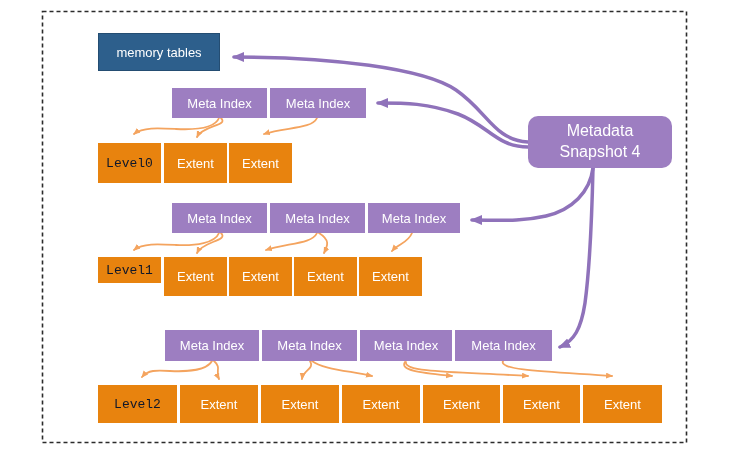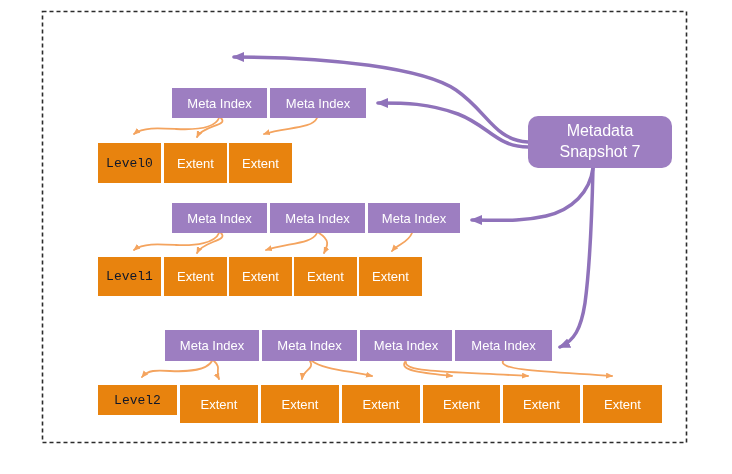--- a/index.html
+++ b/index.html
@@ -60,24 +60,27 @@
 
     <path class="arrow-o" marker-end="url(#arrO)" d="M 212 361 C 207 370 188 372 170 371 C 156 370 148 370 142 377"></path>
     <path class="arrow-o" marker-end="url(#arrO)" d="M 214 361 C 222 368 215 371 219 379"></path>
     <path class="arrow-o" marker-end="url(#arrO)" d="M 310 361 C 315 369 303 370 302 379"></path>
     <path class="arrow-o" marker-end="url(#arrO)" d="M 312 361 C 322 369 350 371 372 376"></path>
     <path class="arrow-o" marker-end="url(#arrO)" d="M 405 362 C 399 371 424 373 452 376"></path>
     <path class="arrow-o" marker-end="url(#arrO)" d="M 406 362 C 403 373 465 372 528 376"></path>
     <path class="arrow-o" marker-end="url(#arrO)" d="M 503 361 C 498 371 556 372 612 376"></path>
   </svg>
 
+  <div class="box blue" style="left:98px;top:33px;width:122px;height:38px;">
+    <span>memory tables</span>
+  </div>
 
   <div class="box snapshot" style="left:528px;top:116px;width:144px;height:52px;">
     <span>Metadata</span>
-    <span>Snapshot 7</span>
+    <span>Snapshot 4</span>
   </div>
 
   <div class="box purple" style="left:172px;top:88px;width:95px;height:30px;">
     <span>Meta Index</span>
     </div>
   <div class="box purple" style="left:270px;top:88px;width:96px;height:30px;">
     <span>Meta Index</span>
     </div>
 
   <div class="box orange levelcell" style="left:98px;top:143px;width:63px;height:40px;">
@@ -93,21 +96,21 @@
   <div class="box purple" style="left:172px;top:203px;width:95px;height:30px;">
     <span>Meta Index</span>
     </div>
   <div class="box purple" style="left:270px;top:203px;width:95px;height:30px;">
     <span>Meta Index</span>
     </div>
   <div class="box purple" style="left:368px;top:203px;width:92px;height:30px;">
     <span>Meta Index</span>
     </div>
 
-  <div class="box orange levelcell" style="left:98px;top:257px;width:63px;height:39px;">
+  <div class="box orange levelcell" style="left:98px;top:257px;width:63px;height:26px;">
     <span>Level1</span>
     </div>
   <div class="box orange" style="left:164px;top:257px;width:63px;height:39px;">
     <span>Extent</span>
     </div>
   <div class="box orange" style="left:229px;top:257px;width:63px;height:39px;">
     <span>Extent</span>
     </div>
   <div class="box orange" style="left:294px;top:257px;width:63px;height:39px;">
     <span>Extent</span>
@@ -122,21 +125,21 @@
   <div class="box purple" style="left:262px;top:330px;width:95px;height:31px;">
     <span>Meta Index</span>
     </div>
   <div class="box purple" style="left:360px;top:330px;width:92px;height:31px;">
     <span>Meta Index</span>
     </div>
   <div class="box purple" style="left:455px;top:330px;width:97px;height:31px;">
     <span>Meta Index</span>
     </div>
 
-  <div class="box orange levelcell" style="left:98px;top:385px;width:79px;height:30px;">
+  <div class="box orange levelcell" style="left:98px;top:385px;width:79px;height:38px;">
     <span>Level2</span>
     </div>
   <div class="box orange" style="left:180px;top:385px;width:78px;height:38px;">
     <span>Extent</span>
     </div>
   <div class="box orange" style="left:261px;top:385px;width:78px;height:38px;">
     <span>Extent</span>
     </div>
   <div class="box orange" style="left:342px;top:385px;width:78px;height:38px;">
     <span>Extent</span>

